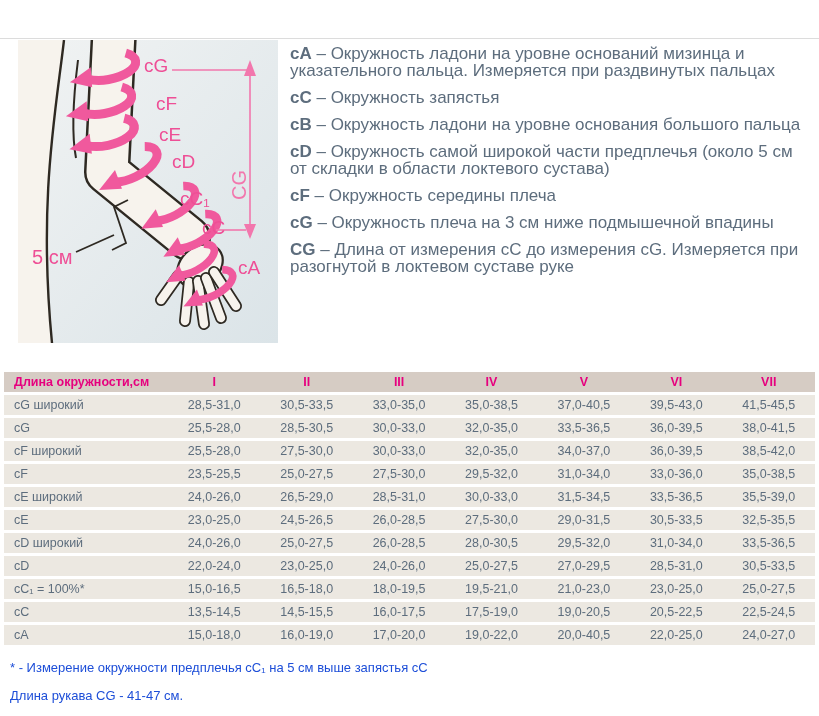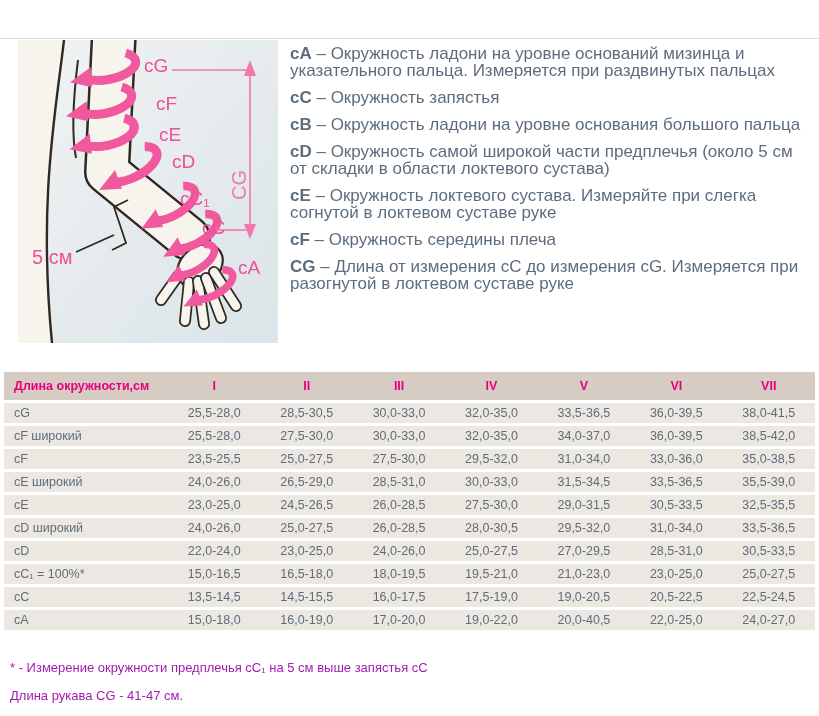--- a/index.html
+++ b/index.html
@@ -20,32 +20,32 @@
   }
   .desc-item .code { font-weight:bold; }
 
   .size-table {
     position:absolute; top:369px; left:4px; width:811px;
     border-collapse:separate; border-spacing:0 3px;
     font-size:12.5px; table-layout:fixed;
   }
   .size-table th {
     background:#d6ccc4; color:#e6007e; font-weight:bold;
-    height:28px; text-align:center; padding:0;
+    height:20px; text-align:center; padding:0;
   }
   .size-table td {
     background:#ece8e1; color:#5d6d7d;
     height:20px; text-align:center; padding:0;
   }
   .size-table .rowlabel { text-align:left; padding-left:10px; width:19%; }
 
   .footnotes {
     position:absolute; top:660px; left:10px; width:780px;
     display:flex; flex-direction:column; gap:12px;
-    color:#a21caf; font-size:13px; line-height:16px;
+    color:#1d4ed8; font-size:13px; line-height:16px;
   }
 
   text.pt-label { font-size:19px; fill:#ee4f96; }
   text.dim-label { font-size:20px; fill:#f277ad; }
   text.cm-label { font-size:20px; fill:#ee4f96; }
 </style>
 </head>
 <body>
 
 <div class="top-divider"></div>
@@ -138,41 +138,51 @@
       <text class="pt-label" x="184" y="194">cC</text>
       <text class="pt-label" x="220" y="234">cA</text>
     </svg>
   </div>
 
   <div class="descriptions">
       <div class="desc-item"><span class="code">cA</span><span> – Окружность ладони на уровне оснований мизинца и указательного пальца. Измеряется при раздвинутых пальцах</span></div>
       <div class="desc-item"><span class="code">cC</span><span> – Окружность запястья</span></div>
       <div class="desc-item"><span class="code">cB</span><span> – Окружность ладони на уровне основания большого пальца</span></div>
       <div class="desc-item"><span class="code">cD</span><span> – Окружность самой широкой части предплечья (около 5 см от складки в области локтевого сустава)</span></div>
-      <div class="desc-item"><span class="code">cE</span><span> – Окружность локтевого сустава. Измеряйте при слегка согнутой в локтевом суставе руке</span></div>
       <div class="desc-item"><span class="code">cF</span><span> – Окружность середины плеча</span></div>
+      <div class="desc-item"><span class="code">cG</span><span> – Окружность плеча на 3 см ниже подмышечной впадины</span></div>
       <div class="desc-item"><span class="code">CG</span><span> – Длина от измерения cC до измерения cG. Измеряется при разогнутой в локтевом суставе руке</span></div>
     </div>
 </div>
 
 <table class="size-table">
   <thead>
     <tr>
         <th class="rowlabel">Длина окружности,см</th>
         <th>I</th>
         <th>II</th>
         <th>III</th>
         <th>IV</th>
         <th>V</th>
         <th>VI</th>
         <th>VII</th>
       </tr>
   </thead>
   <tbody>
       <tr>
+        <td class="rowlabel">cG широкий</td>
+        <td>28,5-31,0</td>
+        <td>30,5-33,5</td>
+        <td>33,0-35,0</td>
+        <td>35,0-38,5</td>
+        <td>37,0-40,5</td>
+        <td>39,5-43,0</td>
+        <td>41,5-45,5</td>
+      </tr>
+      <tr>
         <td class="rowlabel">cG</td>
         <td>25,5-28,0</td>
         <td>28,5-30,5</td>
         <td>30,0-33,0</td>
         <td>32,0-35,0</td>
         <td>33,5-36,5</td>
         <td>36,0-39,5</td>
         <td>38,0-41,5</td>
       </tr>
       <tr>

